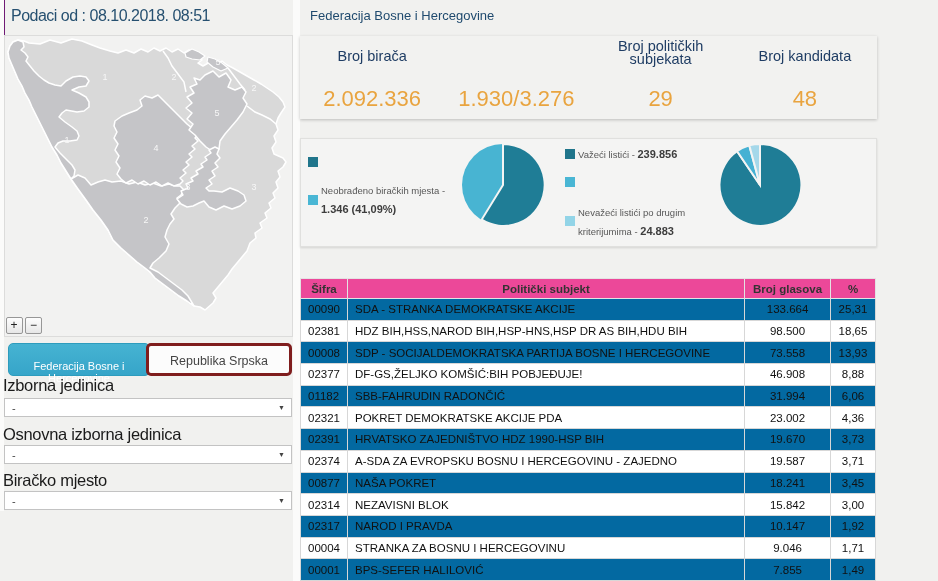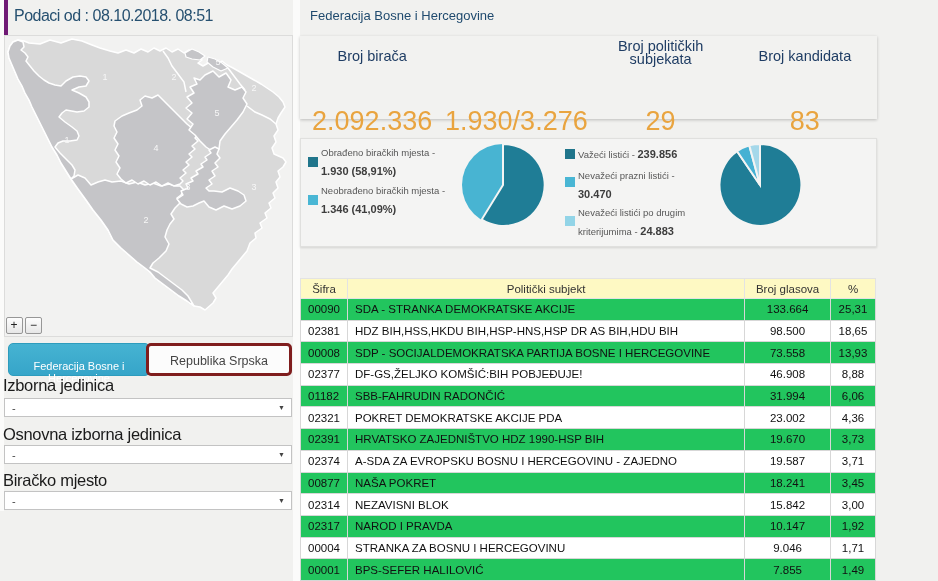--- a/index.html
+++ b/index.html
@@ -2,21 +2,21 @@
 <html><head>
 <meta charset="utf-8">
 <style>
 * { margin:0; padding:0; box-sizing:border-box; }
 html,body { width:938px; height:581px; background:#f1f1ef; font-family:"Liberation Sans", sans-serif; overflow:hidden; position:relative; }
 .abs { position:absolute; }
 #wstrip1 { left:0; top:0; width:4px; height:511px; background:#fbfbfa; }
 #wstrip2 { left:293px; top:0; width:7px; height:581px; background:#fbfbfa; }
 
 
-#lhead { left:4px; top:0; width:289px; height:50px; background:#f1f1ef; border-bottom:3px solid #1d3e5d; border-left:4px solid #701a75;text-align:right; }
+#lhead { left:4px; top:0; width:289px; height:50px; background:#f1f1ef; border-bottom:3px solid #1d3e5d; border-left:1px solid #701a75;text-align:right; }
 #lhead span { position:absolute; left:6px; top:7px; font-size:16px; letter-spacing:-0.5px; color:#265070; }
 #mapbox { left:4px; top:35px; width:289px; height:302px; background:#f2f2f1; border:1px solid #dcdcdb; }
 .zbtn { position:absolute; width:17px; height:17px; background:linear-gradient(#fdfdfd,#e7e7e7); border:1px solid #979797; border-radius:2px; font-size:12px; color:#222; text-align:center; line-height:15px; }
 #zplus { left:0.5px; top:281px; }
 #zminus { left:20px; top:281px; }
 
 
 .tab { position:absolute; top:343px; height:33px; border-radius:5px; font-size:11.5px; text-align:center; }
 #tab1 { left:8px; width:142px; background:linear-gradient(#46b3d2,#36a5c9); border:1px solid #2d9cbd; color:#fff; padding-top:16px; font-size:11px; line-height:12px; }
 #tab2 { left:146px; width:146px; background:#fcfcfc; border:3px solid #7f1d1d; color:#444; line-height:30px; font-size:12.5px; }
@@ -25,32 +25,32 @@
 .sel { position:absolute; left:4px; width:288px; height:19px; background:#fff; border:1px solid #c3c3c3; font-size:11px; color:#444; padding:3px 6px 0 7px; }
 .sel:after { content:"▼"; position:absolute; right:6px; top:5px; font-size:7px; color:#444; }
 
 
 #rhead { left:300px; top:0; width:577px; height:42px; background:#f1f1ef; border-bottom:3px solid #1d3e5d; }
 #rhead span { position:absolute; left:10px; top:8px; font-size:13px; color:#1f4a6e; }
 #stats { left:300px; top:36px; width:577px; height:82.5px; background:#f2f2f0; box-shadow:0 1px 3px rgba(0,0,0,.22); }
 .stat { position:absolute; top:0; width:144.25px; height:100%; text-align:center; }
 .stat .t { font-size:14.5px; color:#1f3d64; line-height:13px; margin-top:4px; }
 .stat .t1 { margin-top:14px; }
-.stat .v { position:absolute; width:100%; top:50px; font-size:27px; color:#e9a43f;margin-top:20px; }
+.stat .v { position:absolute; width:100%; top:50px; font-size:22px; color:#e9a43f; }
 
 #piebox { left:300px; top:138px; width:577px; height:109px; background:#f4f4f3; border:1px solid #e0e0de; box-shadow:0 1px 2px rgba(0,0,0,.12); }
 .leg { position:absolute; font-size:9.5px; color:#575757; line-height:19px; }
 .leg b { color:#3d3d3d; font-size:11px; }
 .sq { position:absolute; width:10px; height:10px; }
 
 
 #tbl { position:absolute; left:300px; top:278px; width:576px; border-collapse:collapse; font-size:11.5px; color:#111; }
-#tbl th { background:#fef9c3; color:#333; font-weight:normal; font-size:11.5px; height:20px; border:1px solid #e3e3e3; }
+#tbl th { background:#ec4899; color:#333; font-weight:bold; font-size:11.5px; height:20px; border:1px solid #e3e3e3; }
 #tbl td { height:21.7px; border:1px solid #d7d7d7; padding:0 7px; background:#fff; }
-#tbl tr.g td { background:#22c55e; }
+#tbl tr.g td { background:#0369a1; }
 #tbl td.c1 { width:47px; padding-left:7px; }
 #tbl td.c2 { width:398px; }
 #tbl td.c3 { width:86px; text-align:center; }
 #tbl td.c4 { width:45px; text-align:center; }
 </style>
 </head>
 <body>
 
 <div class="abs" id="wstrip1"></div>
 <div class="abs" id="wstrip2"></div>
@@ -121,40 +121,38 @@
     </div>
   <div class="stat" style="left:144.25px;">
       <div class="v">1.930/3.276</div>
     </div>
   <div class="stat" style="left:288.5px;">
       <div class="t">Broj političkih<br>subjekata</div>
       <div class="v">29</div>
     </div>
   <div class="stat" style="left:432.75px;">
       <div class="t t1">Broj kandidata</div>
-      <div class="v">83</div>
+      <div class="v">48</div>
     </div>
 </div>
 
 <div class="abs" id="piebox">
   <div class="sq" style="left:7px;top:18px;background:#20758b;"></div>
-  <div class="leg" style="left:20px;top:4px;">Obrađeno biračkih mjesta -<br><b>1.930 (58,91%)</b></div>
   <div class="sq" style="left:7px;top:56px;background:#49b6d4;"></div>
   <div class="leg" style="left:20px;top:42px;">Neobrađeno biračkih mjesta -<br><b>1.346 (41,09%)</b></div>
 
   <svg width="86" height="86" style="position:absolute;left:159px;top:3px;" viewBox="0 0 86 86">
     <circle cx="43" cy="43" r="41" fill="#48b4d2"></circle>
     <path d="M43,43 L43,2 A41,41 0 1 1 21.7,77.6 Z" fill="#1f7d96" stroke="#f4f4f3" stroke-width="2"></path>
     <line x1="43" y1="43" x2="43" y2="2" stroke="#f4f4f3" stroke-width="2"></line>
   </svg>
 
   <div class="sq" style="left:264px;top:10px;background:#20758b;"></div>
   <div class="leg" style="left:277px;top:6px;">Važeći listići - <b>239.856</b></div>
   <div class="sq" style="left:264px;top:38px;background:#49b6d4;"></div>
-  <div class="leg" style="left:277px;top:27px;">Nevažeći prazni listići -<br><b>30.470</b></div>
   <div class="sq" style="left:264px;top:77px;background:#92d4e7;"></div>
   <div class="leg" style="left:277px;top:64px;">Nevažeći listići po drugim<br>kriterijumima - <b>24.883</b></div>
 
   <svg width="86" height="86" style="position:absolute;left:416px;top:3px;" viewBox="0 0 86 86">
     <path d="M43,43 L43,2 A41,41 0 1 1 20.1,9.3 Z" fill="#1f7d96" stroke="#f4f4f3" stroke-width="2"></path>
     <path d="M43,43 L20.1,9.3 A41,41 0 0 1 32.3,3.4 Z" fill="#45b1d3" stroke="#f4f4f3" stroke-width="2"></path>
     <path d="M43,43 L32.3,3.4 A41,41 0 0 1 43,2 Z" fill="#a5d8ea" stroke="#f4f4f3" stroke-width="2"></path>
   </svg>
 </div>
 
@@ -167,21 +165,21 @@
         <th style="width:45px;">%</th>
       </tr>
 <tr class="g">
         <td class="c1">00090</td>
         <td class="c2">SDA - STRANKA DEMOKRATSKE AKCIJE</td>
         <td class="c3">133.664</td>
         <td class="c4">25,31</td>
       </tr>
 <tr>
         <td class="c1">02381</td>
-        <td class="c2">HDZ BIH,HSS,HKDU BIH,HSP-HNS,HSP DR AS BIH,HDU BIH</td>
+        <td class="c2">HDZ BIH,HSS,NAROD BIH,HSP-HNS,HSP DR AS BIH,HDU BIH</td>
         <td class="c3">98.500</td>
         <td class="c4">18,65</td>
       </tr>
 <tr class="g">
         <td class="c1">00008</td>
         <td class="c2">SDP - SOCIJALDEMOKRATSKA PARTIJA BOSNE I HERCEGOVINE</td>
         <td class="c3">73.558</td>
         <td class="c4">13,93</td>
       </tr>
 <tr>

